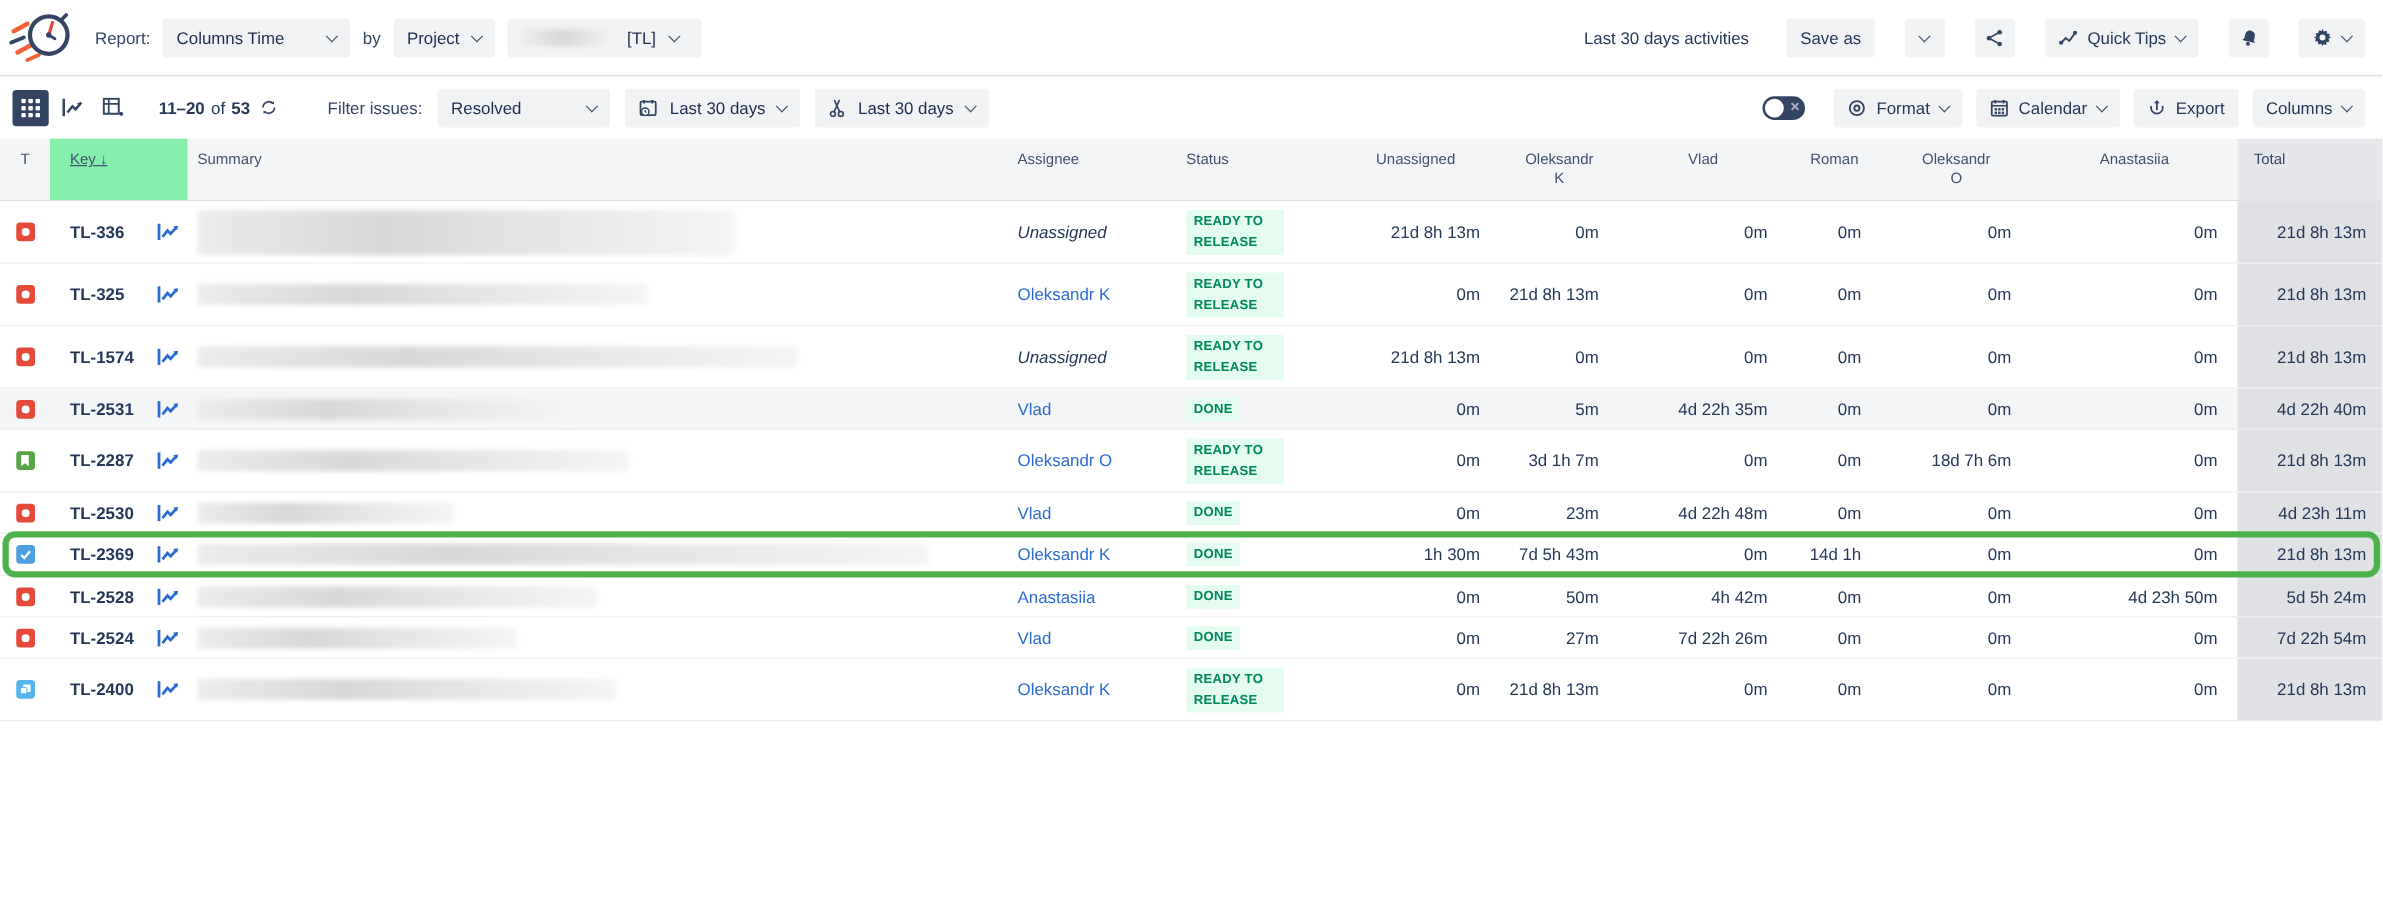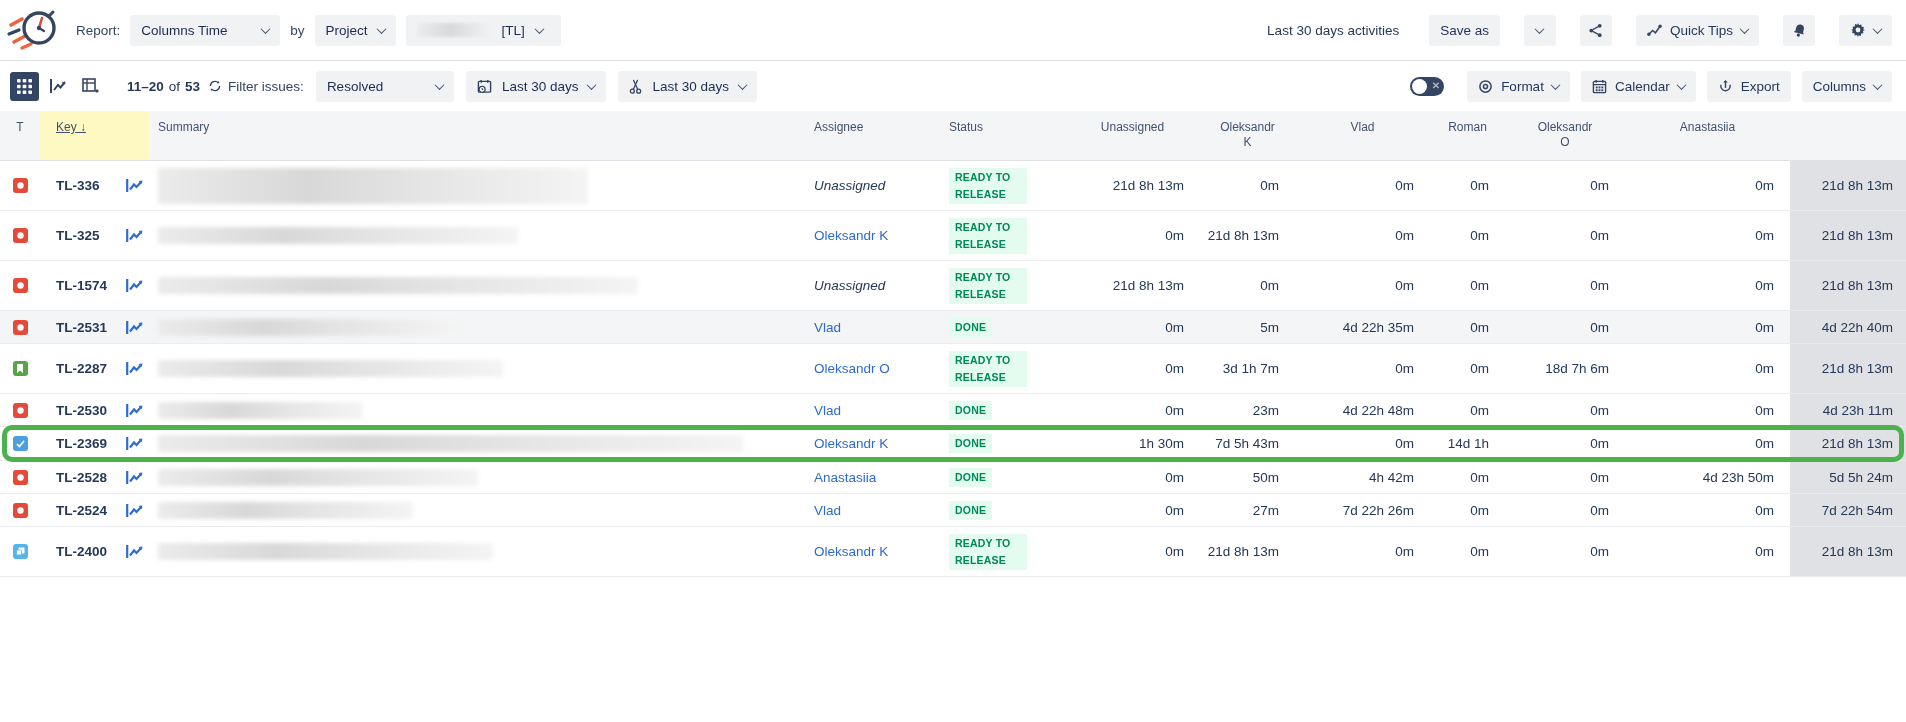--- a/index.html
+++ b/index.html
@@ -24,34 +24,34 @@
   .btn.icon-only { width:32px; padding:0; }
   .btn svg { display:block; }
 
   
   .toolbar { height:50px; display:flex; align-items:center; padding:0 14px 0 10px; }
   .views { display:flex; align-items:center; gap:4px; }
   .viewbtn { width:29px; height:29px; border-radius:3px; display:flex; align-items:center; justify-content:center; cursor:pointer; }
   .viewbtn.active { background:#344563; }
   .pagination { margin-left:22px; font-size:13.5px; color:#253858; display:flex; align-items:center; gap:5px; white-space:nowrap; }
   .pagination b { font-weight:700; }
-  .filter-label { margin-left:6px; font-size:13.5px; color:#344563; white-space:nowrap;text-align:center; }
+  .filter-label { margin-left:40px; font-size:13.5px; color:#344563; white-space:nowrap;text-align:center; }
   .toolbar .dd { margin-left:12px; }
   .toolbar .spacer { margin-left:auto; }
   .toggle { width:34px; height:19px; border-radius:10px; background:#344563; position:relative; cursor:pointer; margin-right:12px; flex:0 0 auto; }
   .toggle .knob { position:absolute; left:2px; top:2px; width:15px; height:15px; border-radius:50%; background:#fff; }
   .toggle .x { position:absolute; right:4px; top:3px; font-size:10px; color:#aeb6c4; font-weight:700; }
   .toolbar .btn { margin-left:11px; }
 
   
   .grid-row { display:grid; grid-template-columns:40px 78px 32px 1fr 135px 130px 135px 95px 135px 75px 120px 165px 116px; }
   .thead { background:#f4f5f7; height:50px; border-bottom:1px solid #dfe1e6; font-size:12px; color:#42526e; }
   .th { padding-top:9px; line-height:15px; }
   .th.c { text-align:center; }
-  .th.key-head { background:#fef9c3; padding-left:16px; cursor:pointer;text-decoration:underline; }
+  .th.key-head { background:#86efac; padding-left:16px; cursor:pointer;text-decoration:underline; }
   .th.sum-head { padding-left:8px; }
   .th.pad { padding-left:14px; }
   .th.narrow span { display:inline-block; max-width:60px; }
   .th.total-head { background:#e5e7ea; padding-left:13px; color:#344563; }
   .sort-arrow { font-size:12px; color:#42526e; }
 
   .trow { position:relative; border-bottom:1px solid #ebecf0; align-items:center; font-size:13.5px; background:#fff; }
   .trow.striped { background:#f4f5f7; }
   .trow.highlight::after { content:""; position:absolute; inset:-2px 2px -2px 2px; border:5px solid var(--highlight,#4cb34c);
                            border-radius:10px; pointer-events:none; z-index:3; }
@@ -285,20 +285,21 @@
         <div class="th key-head" style="grid-column: 2 / span 2;"><span>Key</span><span class="sort-arrow"> ↓</span></div>
         <div class="th sum-head"><span>Summary</span></div>
         <div class="th pad"><span>Assignee</span></div>
         <div class="th pad"><span>Status</span></div>
         <div class="th c num"><span>Unassigned</span></div>
         <div class="th c num narrow"><span>Oleksandr K</span></div>
         <div class="th c num"><span>Vlad</span></div>
         <div class="th c num"><span>Roman</span></div>
         <div class="th c num narrow"><span>Oleksandr O</span></div>
         <div class="th c num"><span>Anastasiia</span></div>
+        <div class="th total-head"><span>Total</span></div>
       </div>
     <div id="tbody">
         <div class="grid-row trow" style="height: 50px;">
           <div class="cell-t">
             <span class="type-icon" style="background: rgb(229, 73, 58);">
               <svg width="7" height="7">
                 <circle cx="3.5" cy="3.5" r="3.2" fill="#fff"></circle>
               </svg>
             </span>
           </div>

